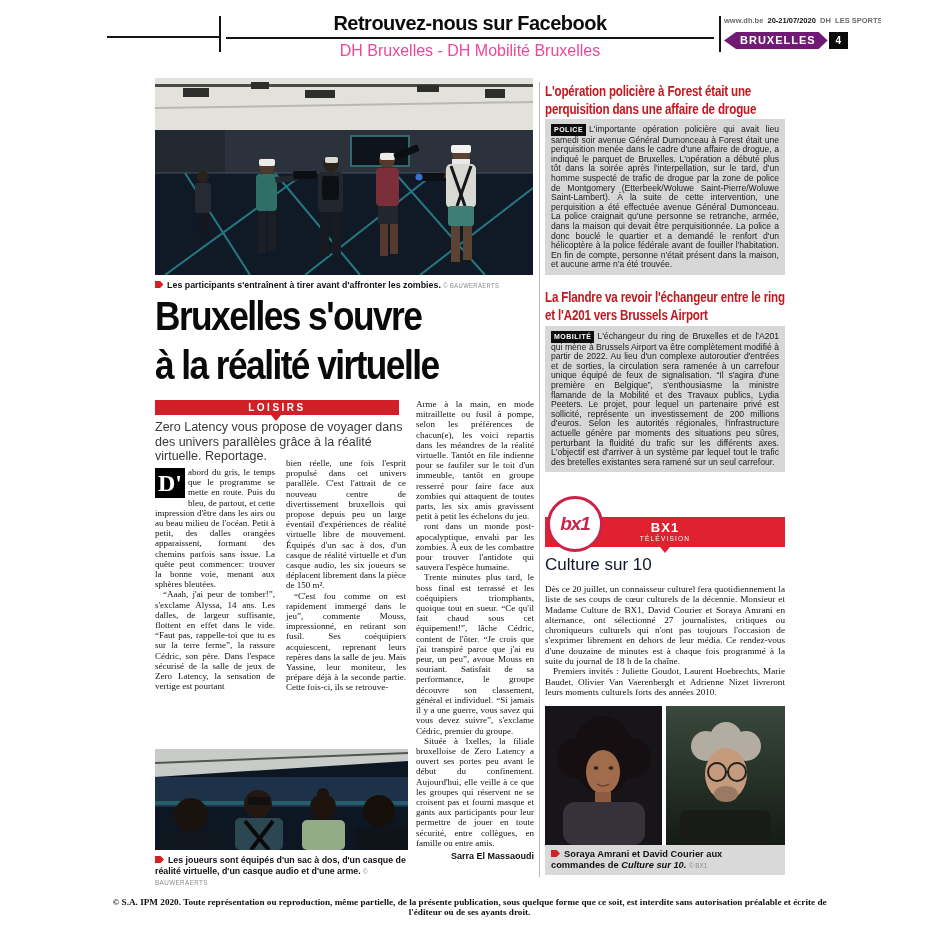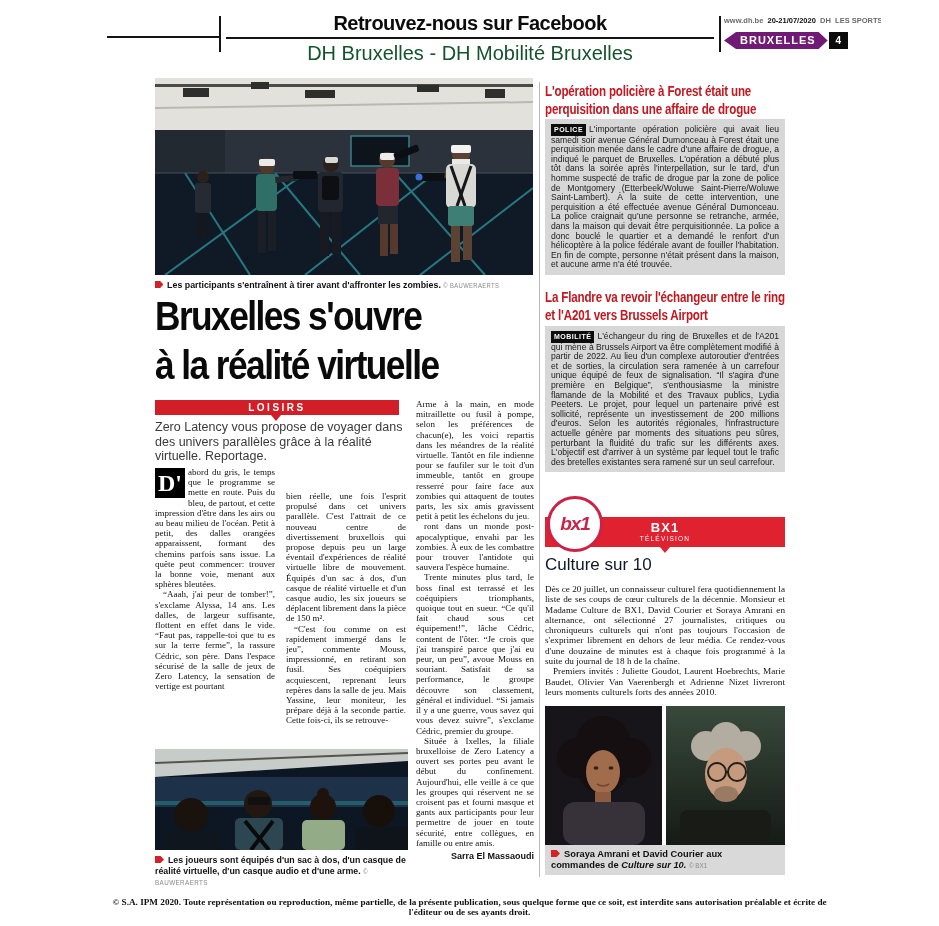--- a/index.html
+++ b/index.html
@@ -6,21 +6,21 @@
   .page{position:relative;width:881px;height:926px;background:#fff;overflow:hidden;
         font-family:"Liberation Sans",sans-serif;color:#111;}
   .abs{position:absolute;}
 
   
   .hdr-line-left{left:107px;top:36px;width:112px;height:2px;background:#141414;}
   .hdr-v{width:2px;height:36px;top:16px;background:#141414;}
   .hdr-center{left:226px;top:12px;width:488px;text-align:center;}
   .hdr-fb{font-size:20px;font-weight:bold;letter-spacing:-.5px;color:#0c0c0c;}
   .hdr-sep{height:2px;background:#141414;margin:2px 0 3px;}
-  .hdr-sub{font-size:20px;color:#14532d;}
+  .hdr-sub{font-size:16px;color:#ec4899;}
   .hdr-right{left:724px;top:16px;width:124px;}
   .hdr-meta{font-size:7.5px;color:#6a6a6a;text-align:right;white-space:nowrap;font-weight:bold;}
   .hdr-meta .dt{color:#111;}
   .badge-row{margin-top:7px;display:flex;justify-content:flex-end;align-items:center;}
   .badge-teal{background:#701a75;color:#fff;font-weight:bold;font-size:11px;letter-spacing:1px;
       height:17px;line-height:17px;padding:0 12px 0 16px;
       clip-path:polygon(0 50%,12px 0,calc(100% - 9px) 0,100% 50%,calc(100% - 9px) 100%,12px 100%);}
   .badge-num{background:#0b0b0b;color:#fff;font-weight:bold;font-size:10px;width:21px;height:17px;
       display:flex;align-items:center;justify-content:center;margin-left:1px;}
 
@@ -35,21 +35,21 @@
       font-weight:bold;font-size:41px;line-height:49px;letter-spacing:-1.8px;color:#0a0a0a;white-space:nowrap;}
   #kicker{left:155px;top:400px;width:244px;height:15px;background:#d21f27;color:#fff;text-align:center;
       font-size:10px;font-weight:bold;letter-spacing:2.5px;line-height:15px;}
   #kicker-tri{left:271px;top:415px;width:0;height:0;border-left:5px solid transparent;
       border-right:5px solid transparent;border-top:6px solid #d21f27;}
   #intro{left:155px;top:420px;width:250px;font-size:12.5px;line-height:14.5px;color:#3a3a3a;}
   .bodycol{font-family:"Liberation Serif",serif;font-size:9px;line-height:10.2px;text-align:justify;color:#101010;}
   .bodycol p{margin:0;}
   .bodycol p + p{text-indent:8px;}
   #col1{left:155px;top:467px;width:120px;height:282px;overflow:hidden;}
-  #col2{left:286px;top:491px;width:120px;height:282px;overflow:hidden;}
+  #col2{left:286px;top:458px;width:120px;height:282px;overflow:hidden;}
   #col3{left:416px;top:399px;width:118px;height:482px;overflow:hidden;}
   .dropcap{float:left;width:30px;height:30px;background:#000;color:#fff;font-weight:bold;
       font-size:24px;line-height:30px;text-align:center;margin:1px 3px 0 0;font-family:"Liberation Serif",serif;}
   .byline{text-align:right;font-family:"Liberation Sans",sans-serif;font-weight:bold;font-size:9px;margin-top:3px;}
   #caption2{left:155px;top:855px;width:256px;font-size:8.8px;line-height:11px;}
   #vdiv{left:539px;top:82px;width:1px;height:795px;background:#b9b9b9;}
 
   
   .rtitle{color:#c5171f;font-weight:bold;font-size:14px;line-height:17.5px;letter-spacing:-.2px;
       width:290px;transform:scaleX(.828);transform-origin:0 0;}

